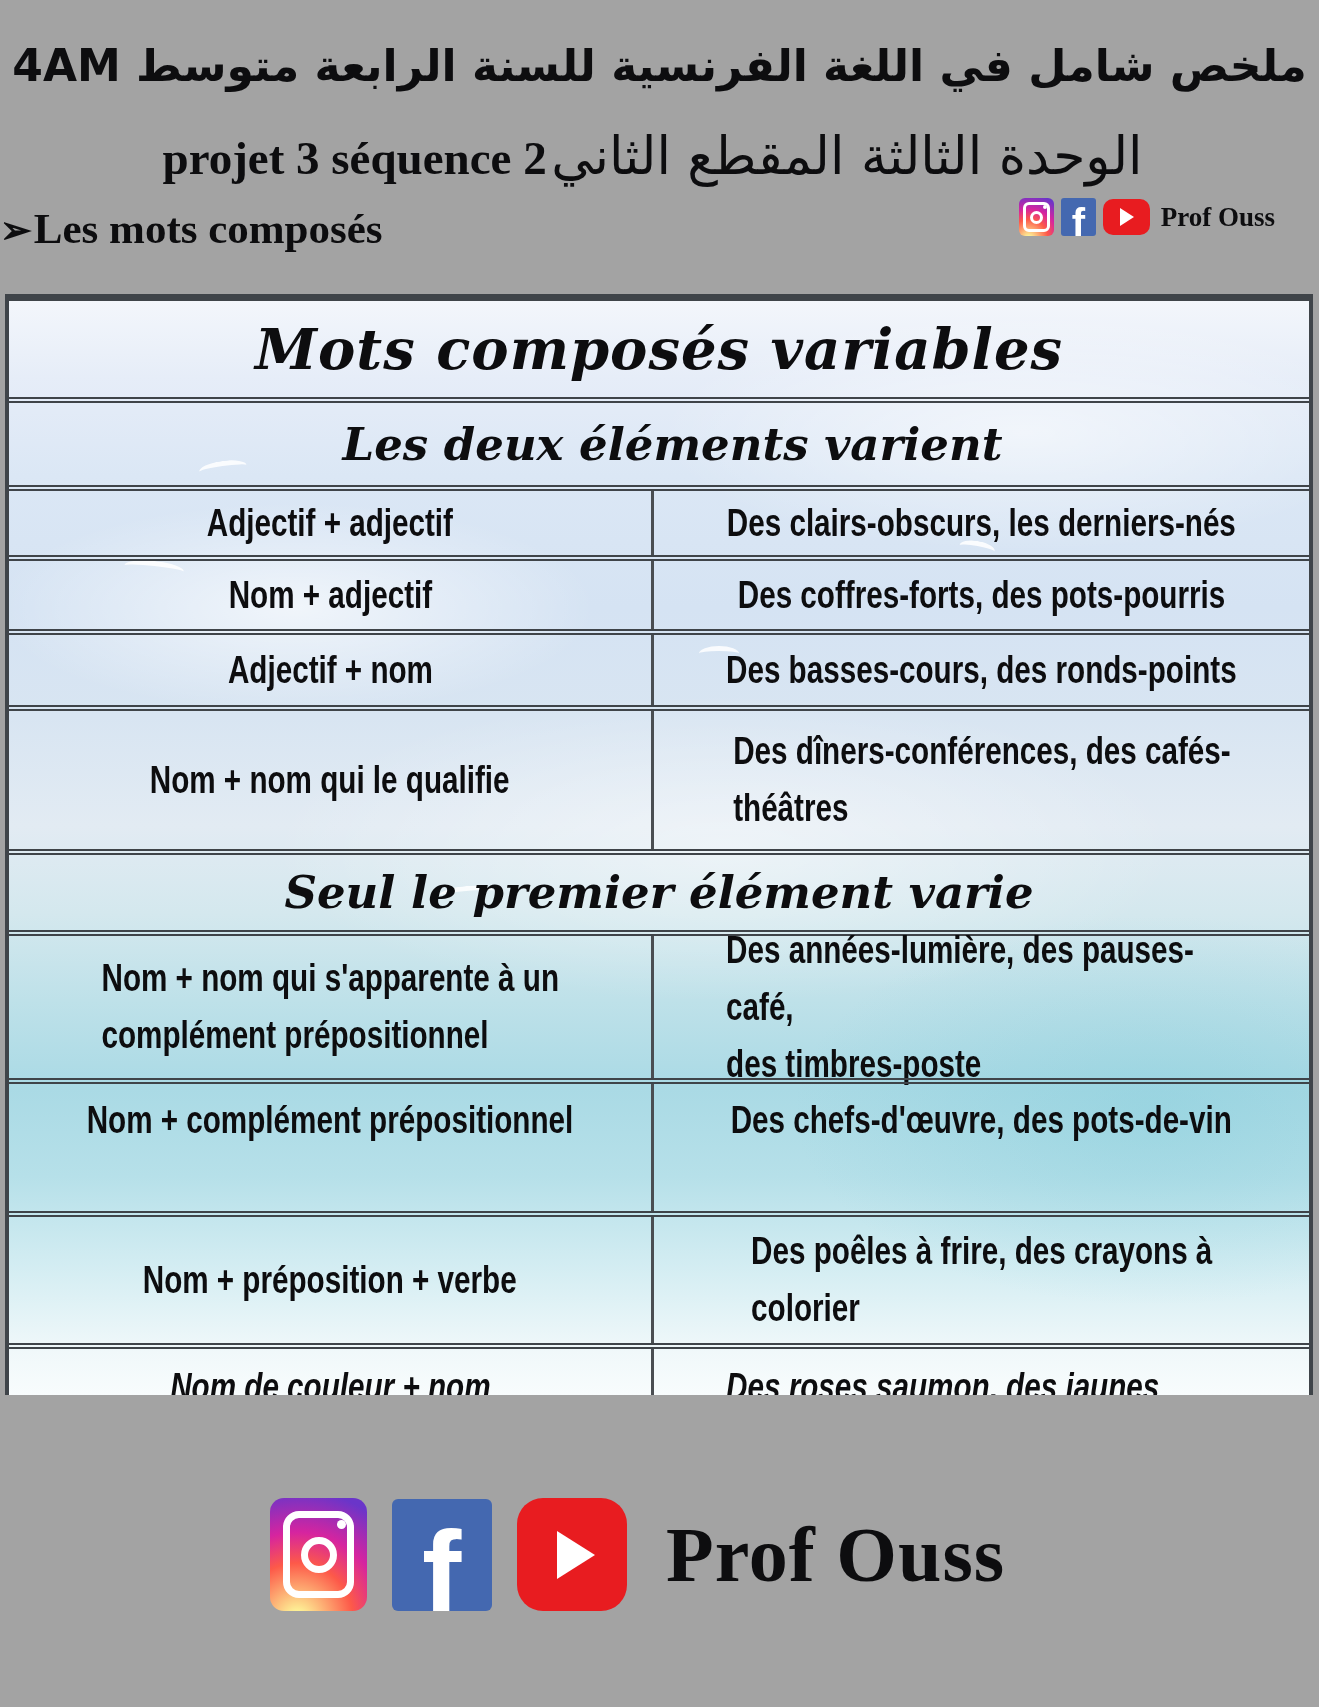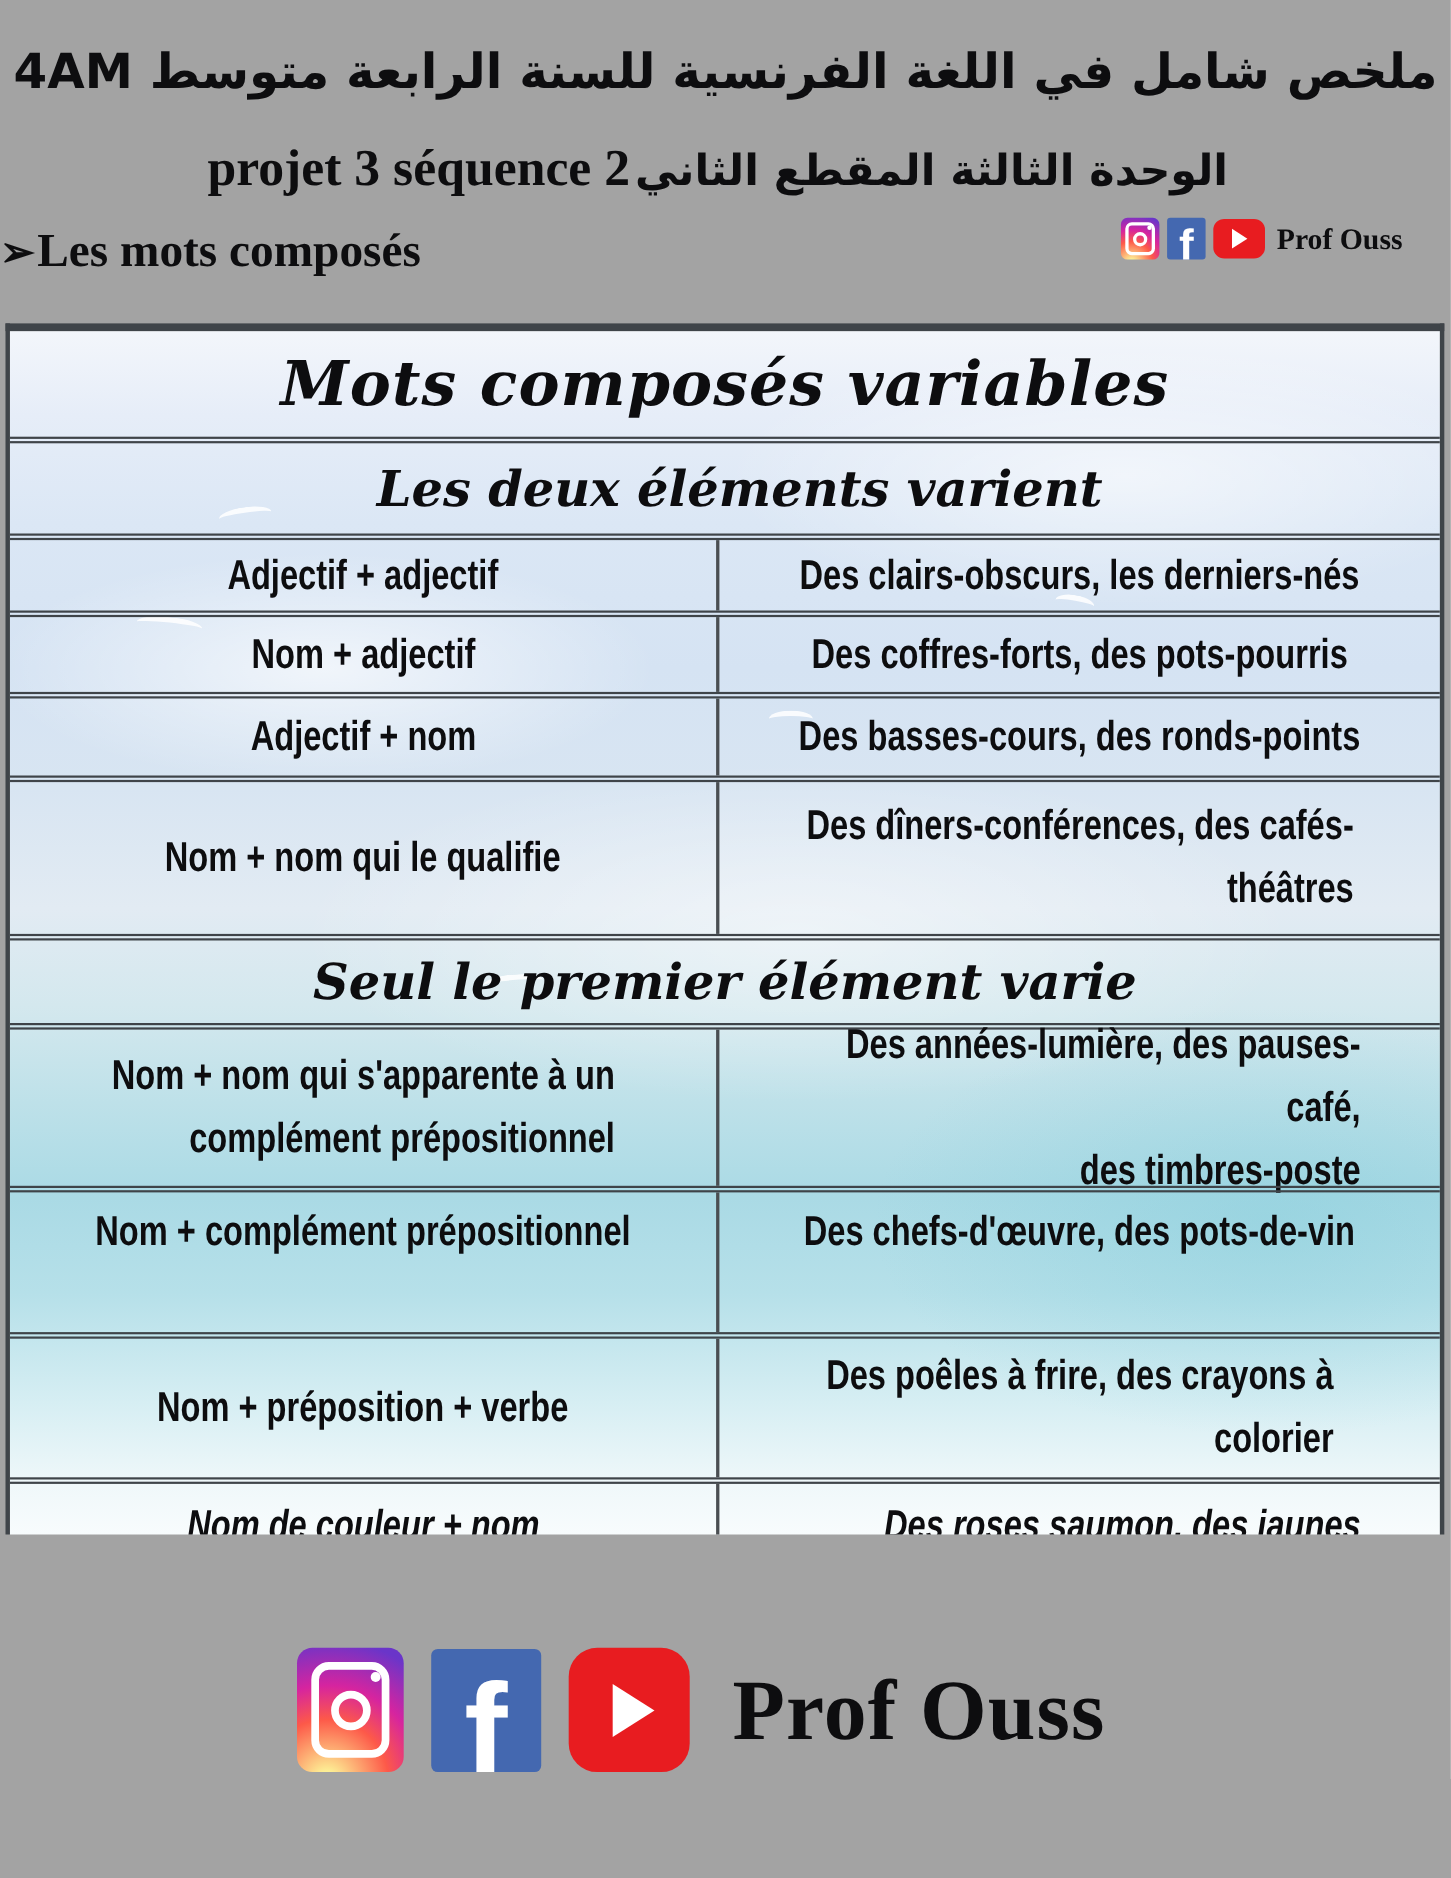--- a/index.html
+++ b/index.html
@@ -17,21 +17,21 @@
   .subtitle {
     position:absolute; top:126px; left:0; right:0;
     text-align:center; white-space:nowrap;
   }
   .sub-latin {
     font-family:"Liberation Serif", serif;
     font-weight:bold; font-size:47px;
   }
   .sub-ar {
     font-family:"DejaVu Sans", sans-serif;
-    font-weight:bold; font-size:39px; margin-right:14px;
+    font-weight:normal; font-size:52px; margin-right:14px;
   }
   .topic {
     position:absolute; top:204px; left:0; right:0;
     font-family:"Liberation Serif", serif;
     font-weight:bold; font-size:43px;
   }
   .topic .arrow { font-size:38px; letter-spacing:2px; }
 
   .badge {
     position:absolute; top:198px; right:44px;
@@ -112,21 +112,21 @@
     border-top:6px double #3f4449;
     font-family:"DejaVu Serif", serif; font-style:italic; font-weight:bold;
     font-size:45px; letter-spacing:0px;
   }
   .sec1 { height:88px;padding-left:27px; }
   .sec2 { height:81px; }
 
   .t-row { display:flex; border-top:6px double #3f4449; }
   .cell {
     display:flex; align-items:center; justify-content:center;
-    text-align:right; white-space:pre-line;
+    text-align:left; white-space:pre-line;
   }
   .cell-left  { width:645px; border-right:3px solid #4a4e52; }
   .cell-right { flex:1; }
   .cx {
     display:inline-block; transform:scaleX(0.78); transform-origin:50% 50%;
     font-family:"Liberation Sans", sans-serif; font-weight:bold;
     font-size:38px; line-height:1.5; letter-spacing:0px;
   }
   .r1 { height:70px; } .r2 { height:74px; } .r3 { height:76px; }
   .r4 { height:144px; } .r4 .cell-left { align-items:center; }

